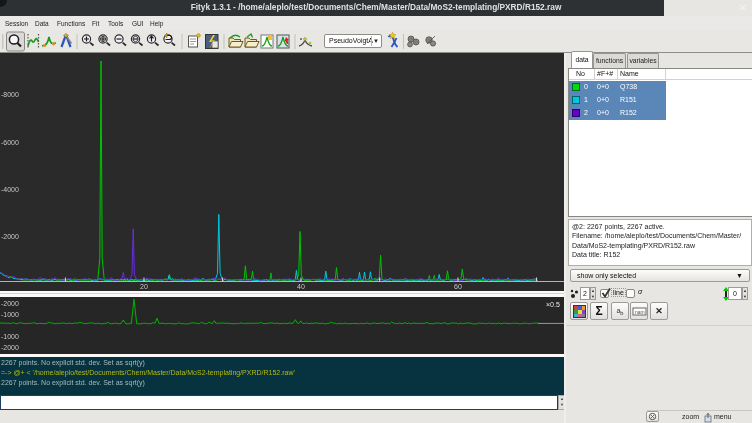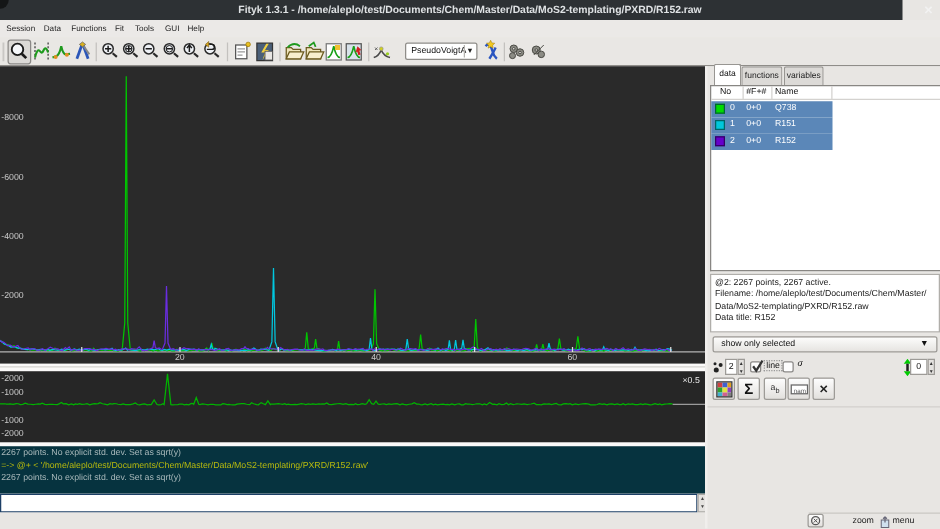--- a/index.html
+++ b/index.html
@@ -2,21 +2,21 @@
 <html><head><meta charset="utf-8">
 <style>
 *{margin:0;padding:0;box-sizing:border-box}
 body{width:752px;height:423px;font-family:"Liberation Sans",sans-serif;overflow:hidden;background:#e8e6e3;position:relative}
 .abs{position:absolute}
 .tick{position:absolute;color:#c8c8c8;font-size:7px;line-height:7px}
 .btn{position:absolute;background:linear-gradient(#fdfdfd,#e2e0dd);border:1px solid #9d9b97;border-radius:2px}
 </style></head>
 <body>
 
-<div class="abs" style="left:0;top:0;width:722px;height:16px;background:#2d3134">
+<div class="abs" style="left:0;top:0;width:664px;height:16px;background:#2d3134">
   <div class="abs" style="left:0;top:0;width:752px;text-align:center;color:#dfe2e4;font-size:8.3px;font-weight:bold;line-height:15px">Fityk 1.3.1 - /home/aleplo/test/Documents/Chem/Master/Data/MoS2-templating/PXRD/R152.raw</div>
   <div class="abs" style="left:737;top:0"></div>
   <div class="abs" style="left:739px;top:2.5px;color:#f2f2f2;font-size:9px;font-weight:bold">✕</div>
   <div class="abs" style="left:0;top:0;width:7px;height:7px;background:#000;border-radius:0 0 7px 0;opacity:.55"></div>
 </div>
 
 <div class="abs" style="left:0;top:16px;width:752px;height:14px;background:#ebe9e7;color:#1c1c1c;font-size:6.5px">
   <span class="abs" style="left:5px;top:4px">Session</span>
   <span class="abs" style="left:35px;top:4px">Data</span>
   <span class="abs" style="left:57px;top:4px">Functions</span>

